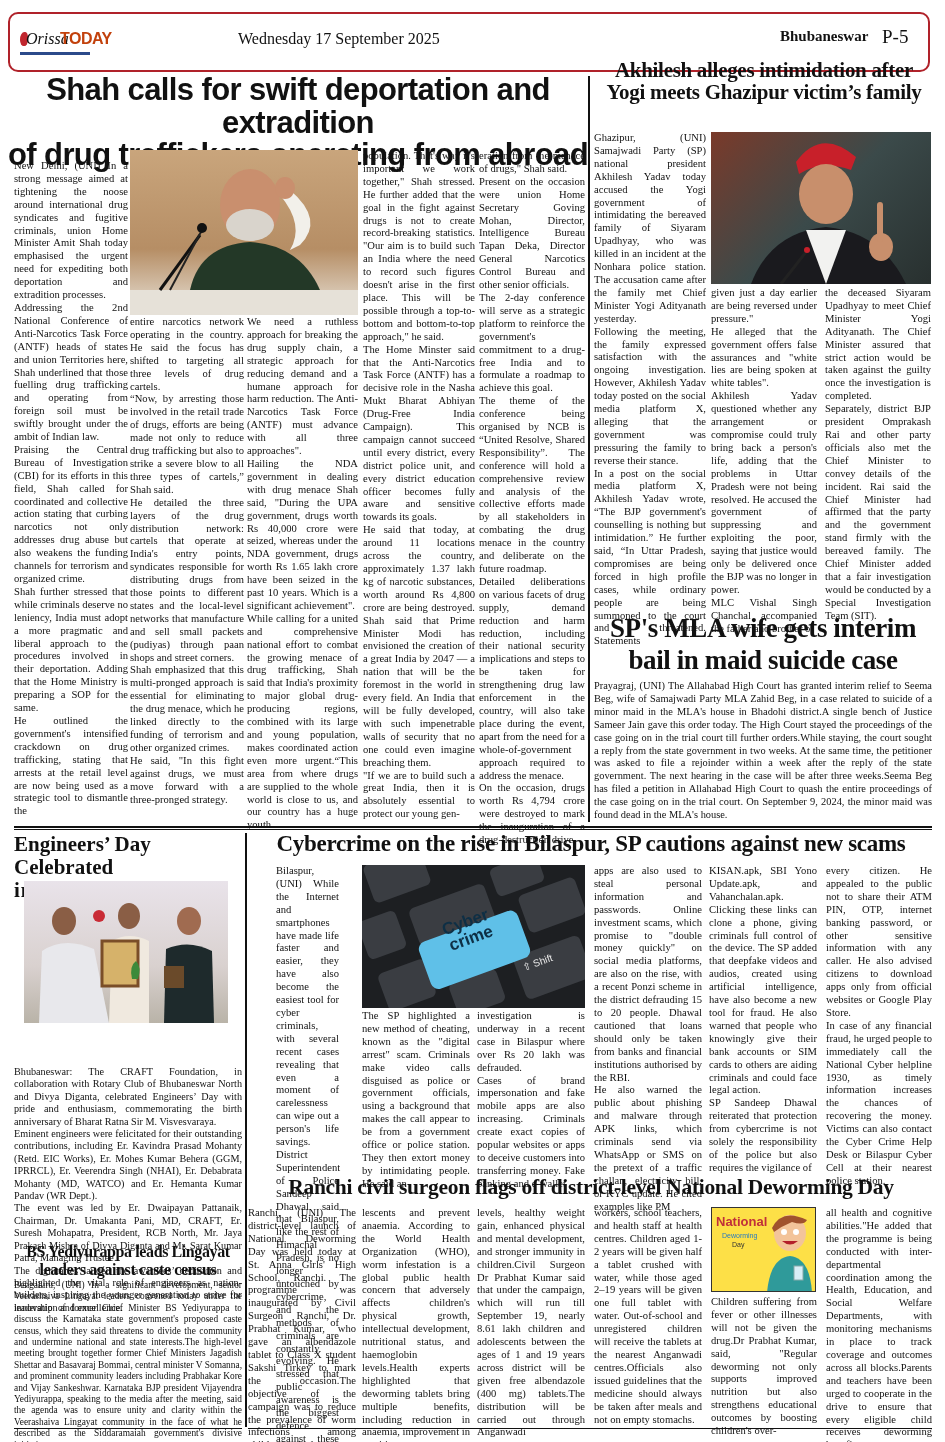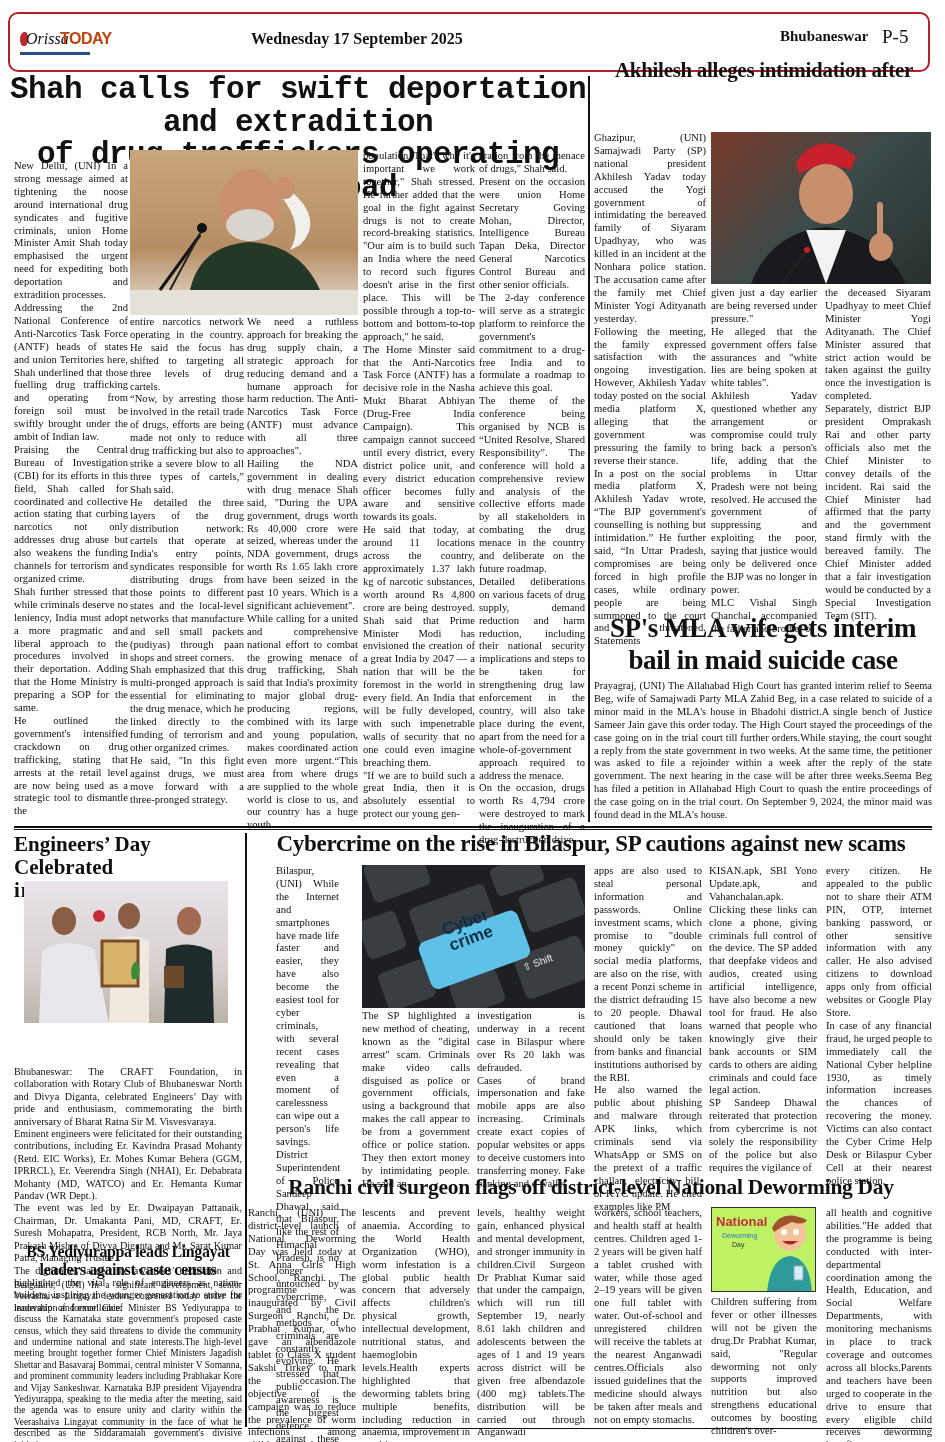--- a/index.html
+++ b/index.html
@@ -3,21 +3,21 @@
 <meta charset="utf-8">
 <style>
   * { box-sizing: border-box; margin: 0; padding: 0; }
   body { width: 945px; height: 1442px; background: #fff; font-family: "Liberation Serif", serif; color: #111; position: relative; overflow: hidden; }
   .masthead { position: absolute; left: 8px; top: 12px; width: 922px; height: 60px; border: 2px solid #b0222a; border-radius: 10px; }
   .logo { position: absolute; left: 10px; top: 14px; height: 30px; width: 72px; }
   .logo .orissa { font-family: "Liberation Serif", serif; font-style: italic; font-size: 16px; color: #111; position: absolute; left: 6px; top: 2px; }
   .logo .today { font-family: "Liberation Sans", sans-serif; font-weight: bold; font-size: 16px; color: #c2410c; position: absolute; left: 40px; top: 2px; letter-spacing: -0.5px; }
   .logo .bar { position: absolute; left: 0; top: 24px; width: 70px; height: 3px; background: #2b4a8a; }
   .logo .flame { position: absolute; left: 0; top: 4px; width: 8px; height: 14px; background: #c0262e; border-radius: 60% 40% 50% 50%; }
-  .masthead .date { position: absolute; left: 241px; top: 16px; font-size: 16px; font-weight: bold; }
+  .masthead .date { position: absolute; left: 228px; top: 16px; font-size: 16px; font-weight: normal; }
   .masthead .city { position: absolute; left: 770px; top: 14px; font-size: 15px; font-weight: bold; }
   .masthead .page { position: absolute; left: 872px; top: 12px; font-size: 19px; }
   .headline { position: absolute; font-weight: bold; line-height: 1.05; text-align: center; }
   .col { position: absolute; font-size: 10.6px; line-height: 12.9px; text-align: justify; hyphens: auto; }
   .col p { margin: 0; }
   .rule-v { position: absolute; background: #111; width: 2px; }
   .rule-h { position: absolute; background: #111; height: 2px; }
   .photo { position: absolute; overflow: hidden; }
   .caption-text { position: absolute; font-size: 10.2px; line-height: 12.4px; text-align: justify; margin-top: 40px; }
 </style>
@@ -30,21 +30,21 @@
     <span class="orissa">Orissa</span>
     <span class="today">TODAY</span>
     <span class="bar"></span>
   </div>
   <span class="date">Wednesday 17 September 2025</span>
   <span class="city">Bhubaneswar</span>
   <span class="page">P-5</span>
 </header>
 
 <article>
-  <h1 class="headline" style="left:8px; top:74px; width:580px; font-size:31px; font-family:Liberation Mono, monospace; letter-spacing:-0.6px;">
+  <h1 class="headline" style="left:8px; top:74px; width:580px; font-size:31px; font-family:Liberation Sans, sans-serif; letter-spacing:-0.6px;">
     <span>Shah calls for swift deportation and extradition</span><br>
     <span>of drug traffickers operating from abroad</span>
   </h1>
   <div class="photo" style="left:130px; top:150px; width:228px; height:165px; background: linear-gradient(180deg,#c9a57c 0%,#b68e65 60%,#e8e2d8 100%);">
     <svg width="228" height="165" viewBox="0 0 228 165">
       <rect x="0" y="140" width="228" height="25" fill="#e6e1d8"></rect>
       <ellipse cx="120" cy="55" rx="30" ry="36" fill="#c98f6e"></ellipse>
       <ellipse cx="120" cy="75" rx="24" ry="16" fill="#d9d4cc"></ellipse>
       <path d="M60 140 Q70 95 120 92 Q170 95 190 140 Z" fill="#233827"></path>
       <path d="M170 95 Q195 70 160 40 L150 45 Q175 75 160 100 Z" fill="#f2f0ea"></path>
@@ -87,20 +87,21 @@
     <p>Detailed deliberations on various facets of drug supply, demand reduction and harm reduction, including their national security implications and steps to be taken for strengthening drug law enforcement in the country, will also take place during the event, apart from the need for a whole-of-government approach required to address the menace.</p>
     <p>On the occasion, drugs worth Rs 4,794 crore were destroyed to mark the inauguration of a drug-destruction drive.</p>
   </div>
 </article>
 
 <div class="rule-v" style="left:588px; top:76px; height:746px;"></div>
 
 <article>
   <h2 class="headline" style="left:594px; top:59px; width:340px; font-size:21px; letter-spacing:-0.3px;">
     <span>Akhilesh alleges intimidation after</span><br>
+    <span>Yogi meets Ghazipur victim’s family</span>
   </h2>
   <div class="photo" style="left:711px; top:132px; width:220px; height:152px; background: linear-gradient(135deg,#7a3a2a 0%,#3b4a4a 50%,#28302f 100%);">
     <svg width="220" height="152" viewBox="0 0 220 152">
       <path d="M85 30 Q110 -5 145 25 L140 38 Q110 28 88 42 Z" fill="#c8202a"></path>
       <ellipse cx="115" cy="62" rx="27" ry="30" fill="#c88f6c"></ellipse>
       <path d="M40 152 Q60 100 115 95 Q170 100 195 152 Z" fill="#1a1a1e"></path>
       <path d="M95 98 L115 152 L135 98 Z" fill="#f2f2f0"></path>
       <ellipse cx="170" cy="115" rx="12" ry="14" fill="#c88f6c"></ellipse>
       <rect x="166" y="70" width="6" height="40" rx="3" fill="#c88f6c"></rect>
       <line x1="70" y1="152" x2="95" y2="120" stroke="#222" stroke-width="3"></line>
@@ -220,21 +221,21 @@
     <p>SP Sandeep Dhawal reiterated that protection from cybercrime is not solely the responsibility of the police but also requires the vigilance of</p>
   </div>
   <div class="col" style="left:826px; top:865px; width:106px;">
     <p>every citizen. He appealed to the public not to share their ATM PIN, OTP, internet banking password, or other sensitive information with any caller. He also advised citizens to download apps only from official websites or Google Play Store.</p>
     <p>In case of any financial fraud, he urged people to immediately call the National Cyber helpline 1930, as timely information increases the chances of recovering the money. Victims can also contact the Cyber Crime Help Desk or Bilaspur Cyber Cell at their nearest police station.</p>
   </div>
 </article>
 
 <article>
   <h2 class="headline" style="left:248px; top:1176px; width:686px; font-size:21.5px; letter-spacing:-0.3px; white-space:nowrap;">Ranchi civil surgeon flags off district-level National Deworming Day</h2>
-  <div class="photo" style="left:711px; top:1207px; width:105px; height:85px; border:1px solid #333; background:#bef264;">
+  <div class="photo" style="left:711px; top:1207px; width:105px; height:85px; border:1px solid #333; background:#fde047;">
     <div style="position:absolute; left:4px; top:6px; font-family:'Liberation Sans',sans-serif; font-weight:bold; font-size:13px; color:#c0303a;">National</div>
     <div style="position:absolute; left:10px; top:24px; font-family:'Liberation Sans',sans-serif; font-size:7px; color:#2a7bc0;">Deworming</div>
     <div style="position:absolute; left:20px; top:33px; font-family:'Liberation Sans',sans-serif; font-size:7px; color:#333;">Day</div>
     <svg width="105" height="85" viewBox="0 0 105 85" style="position:absolute; left:0; top:0;">
       <ellipse cx="78" cy="25" rx="16" ry="18" fill="#f3c49a"></ellipse>
       <path d="M60 20 Q70 0 95 12 Q92 18 80 14 Q70 18 62 24 Z" fill="#a0522d"></path>
       <circle cx="72" cy="24" r="3" fill="#fff"></circle>
         <circle cx="84" cy="24" r="3" fill="#fff"></circle>
       <path d="M70 33 Q78 40 86 33 Z" fill="#b3202a"></path>
       <path d="M55 85 Q58 50 78 48 Q98 50 100 85 Z" fill="#2f9a9a"></path>

